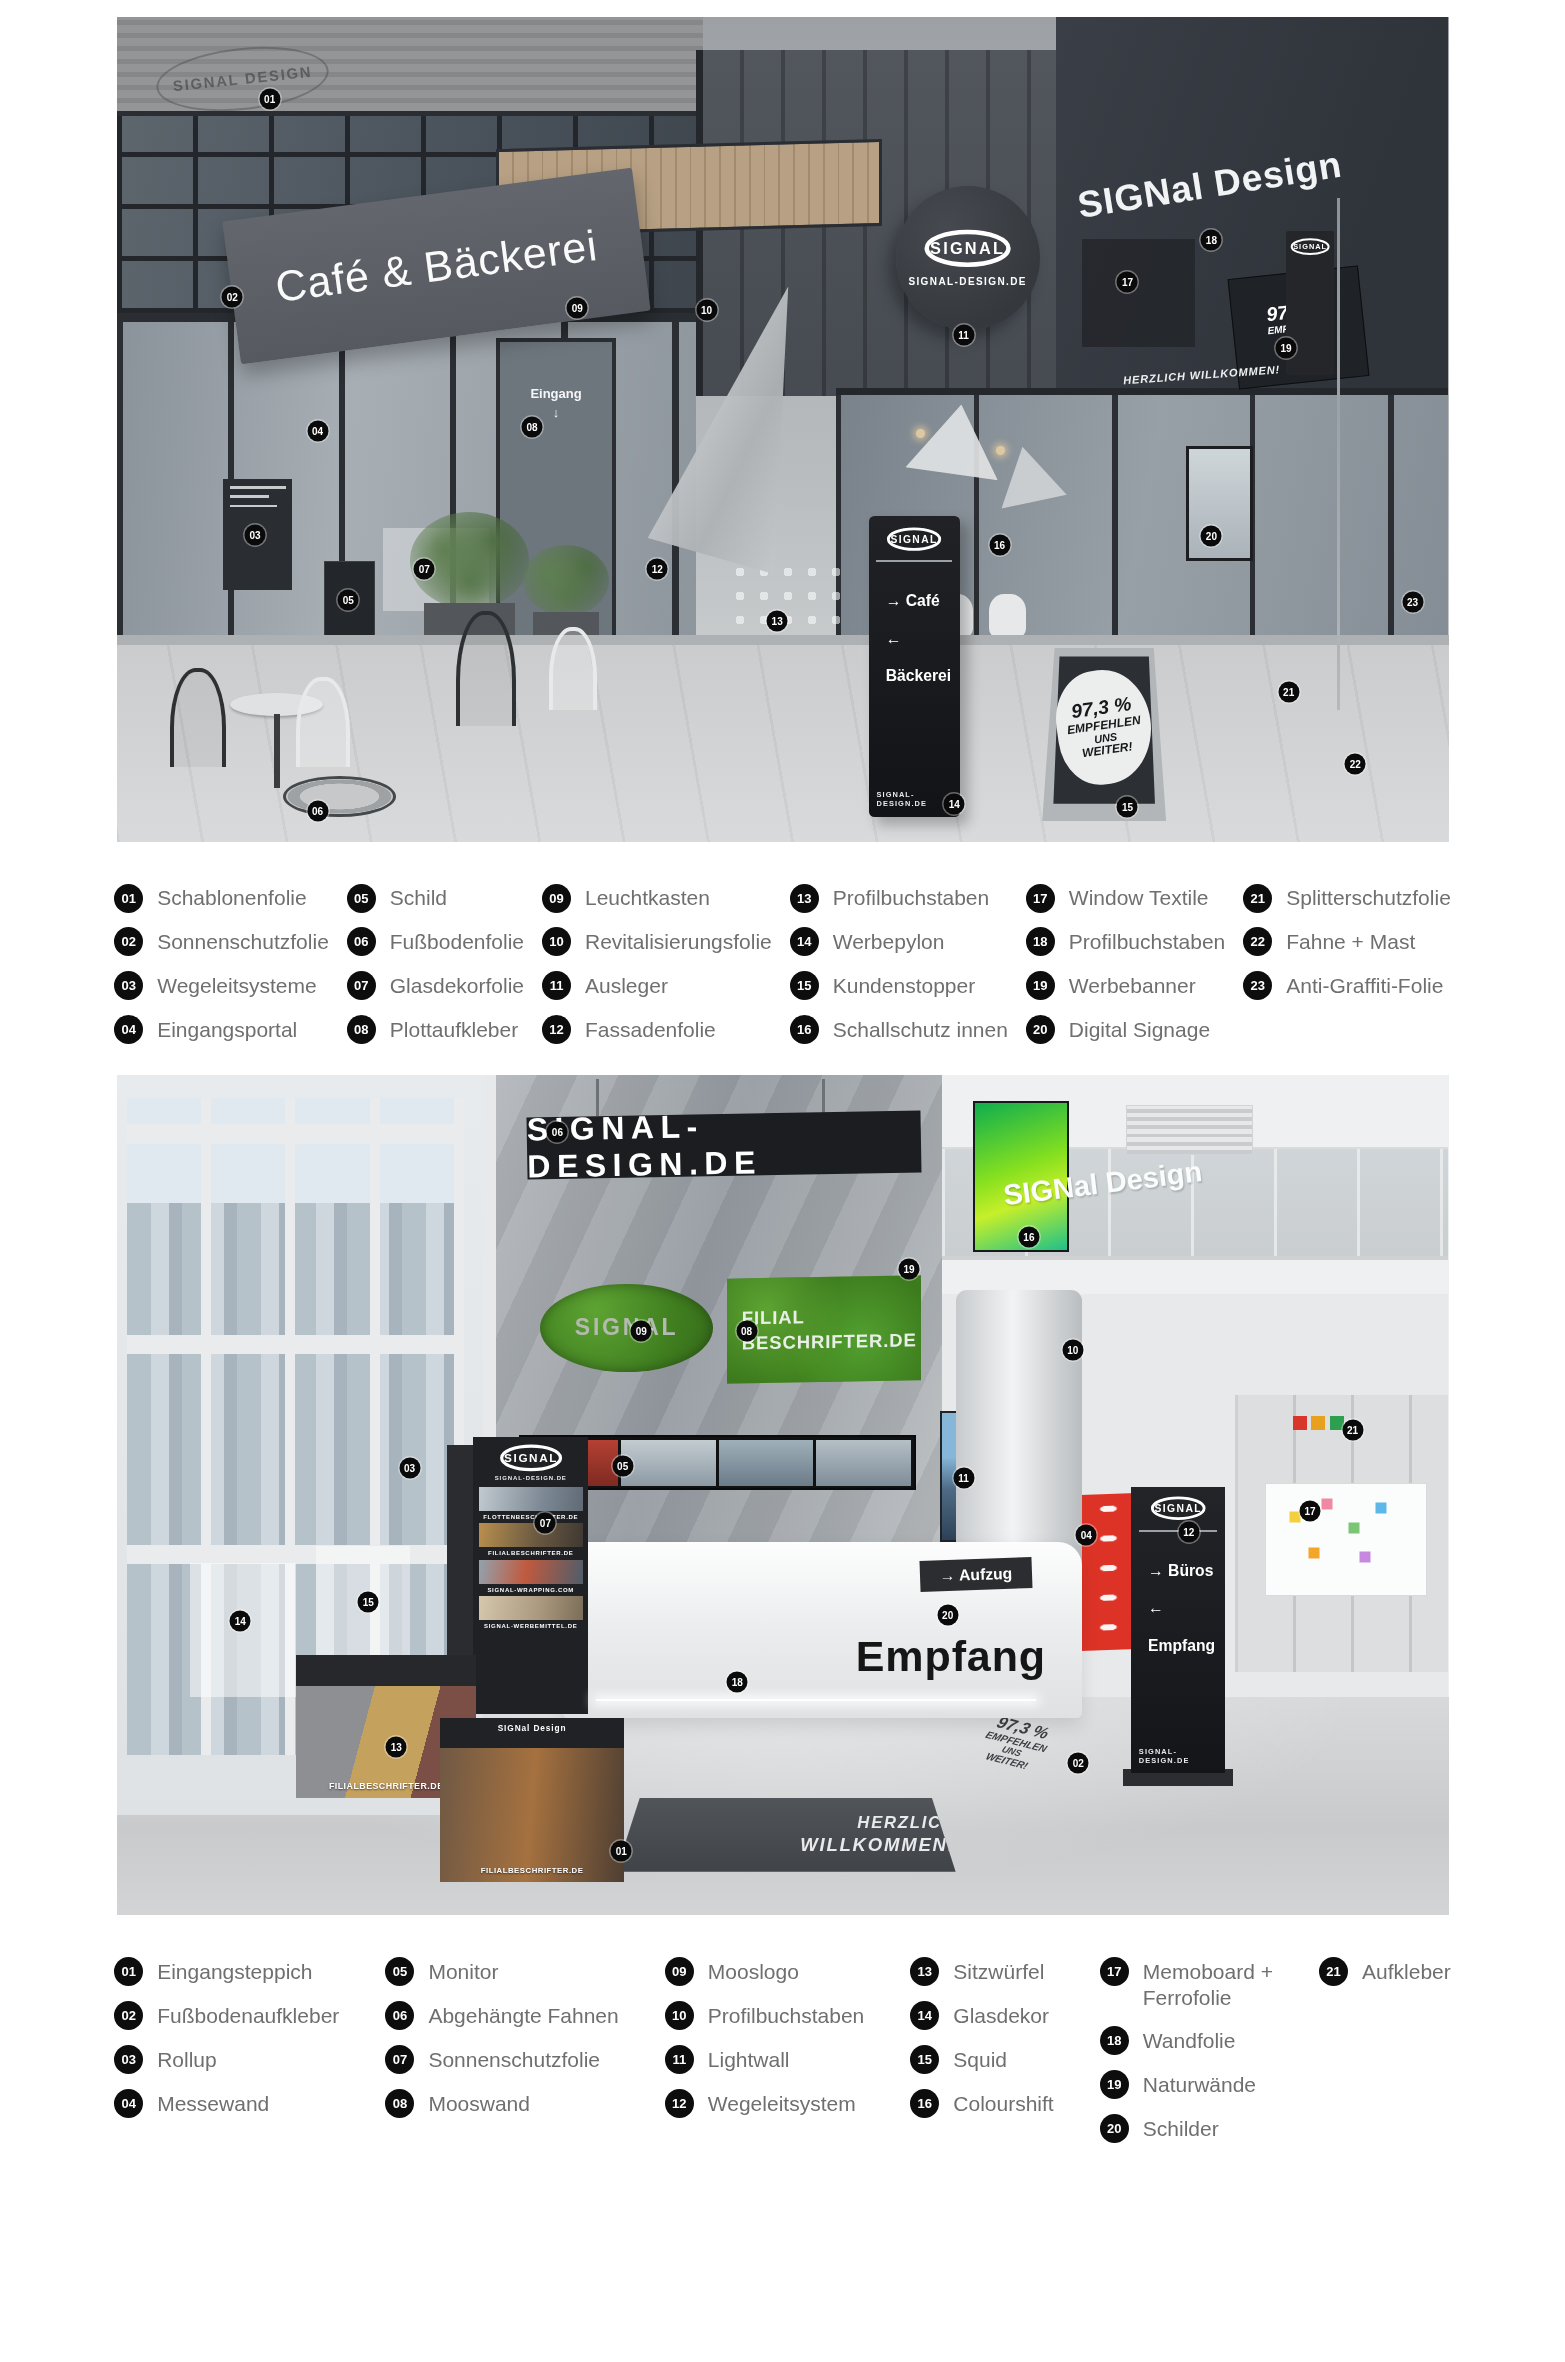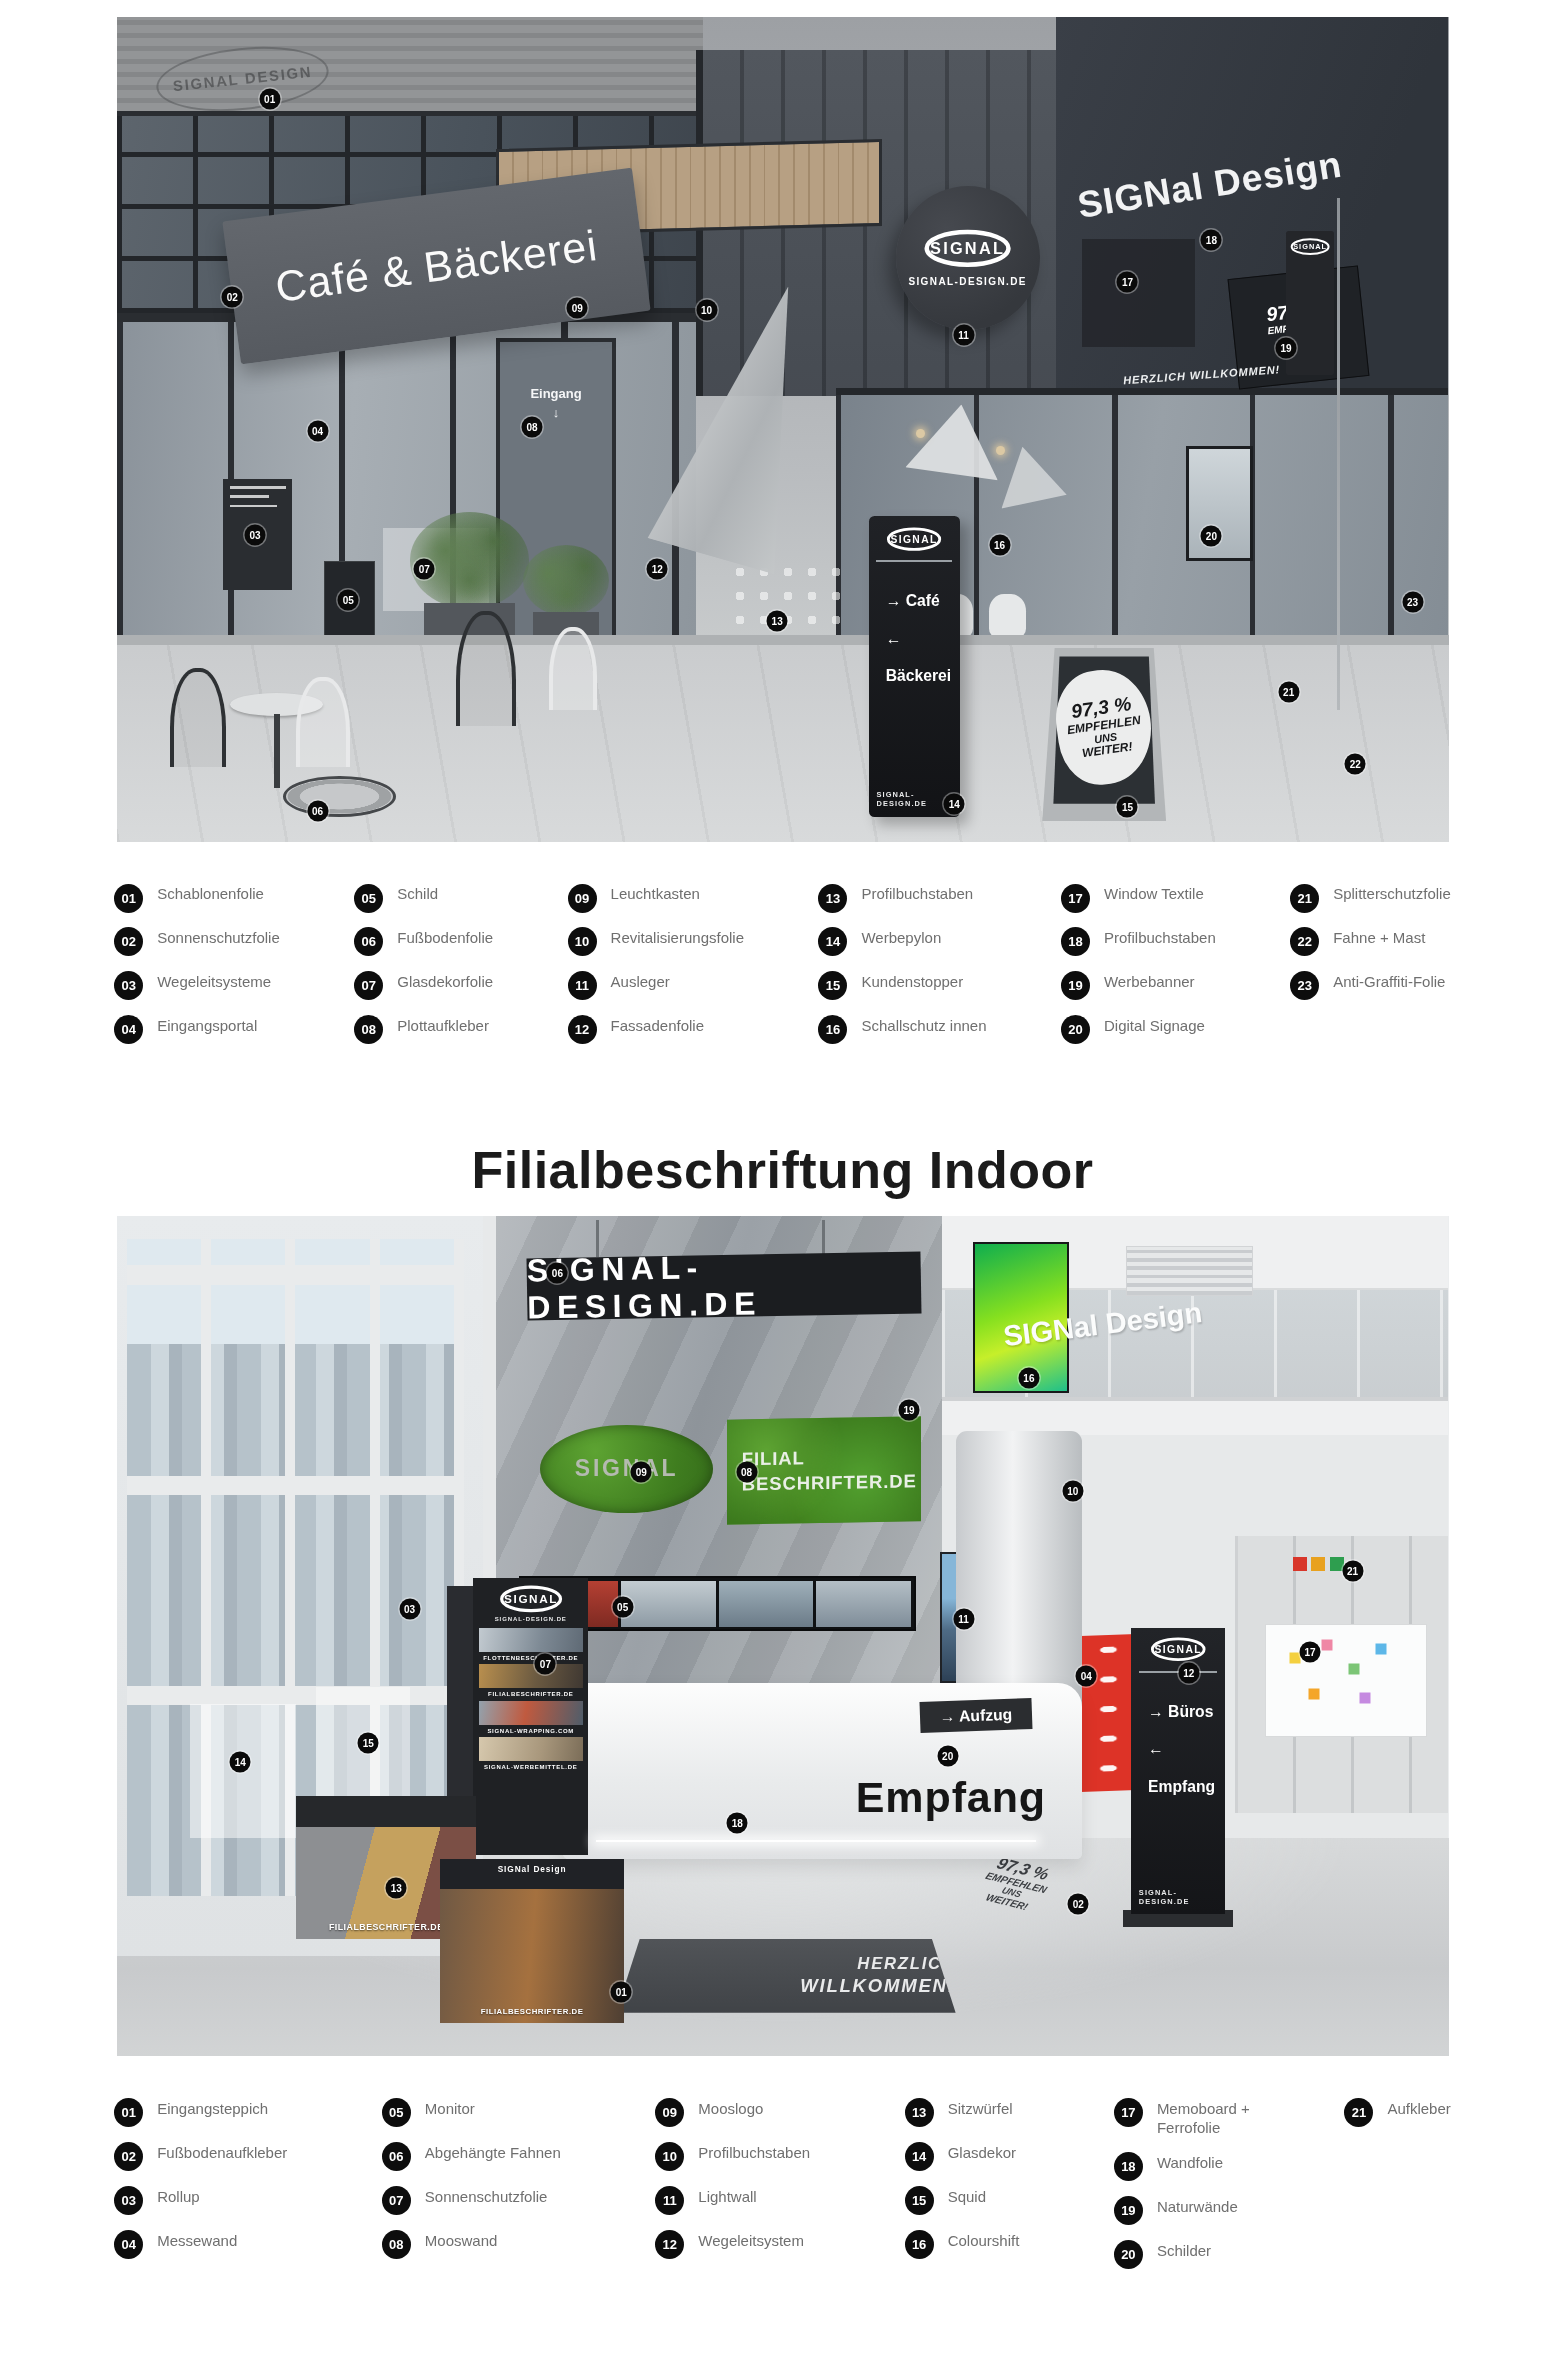--- a/index.html
+++ b/index.html
@@ -265,21 +265,21 @@
   .marker { position:absolute; width:21px; height:21px; border-radius:50%;
     background:#0a0a0a; color:#fff; font-size:10px; font-weight:700;
     display:flex; align-items:center; justify-content:center;
     transform:translate(-50%,-50%); box-shadow:0 0 0 1.4px rgba(255,255,255,.35); }
   .legend { width:1344px; margin:42px auto 0; display:flex; justify-content:space-between; padding:0 3.7px; }
   .legend-col { display:flex; flex-direction:column; }
   .legend-item { display:flex; align-items:flex-start; gap:14px; margin-bottom:14.8px; min-height:29px; }
   .badge { flex:0 0 auto; width:29px; height:29px; border-radius:50%; background:#0d0d0d;
     color:#fff; font-size:13px; font-weight:700;
     display:flex; align-items:center; justify-content:center; }
-  .legend-label { font-size:15px; color:#6f6f6f; line-height:1.25; padding-top:1.8px; white-space:pre-line; }
+  .legend-label { font-size:21px; color:#6f6f6f; line-height:1.25; padding-top:1.8px; white-space:pre-line; }
 </style>
 </head>
 <body>
 
 <section>
 
   <div class="photo outdoor-photo">
     <div class="s od-brick-top"></div>
     <div class="s od-stencil">SIGNAL DESIGN</div>
     <div class="s od-upper-windows"></div>
@@ -516,21 +516,20 @@
         </div>
         <div class="legend-item">
           <span class="badge">23</span>
           <span class="legend-label">Anti-Graffiti-Folie</span>
         </div>
       </div>
   </div>
 </section>
 
 <section>
-  <h1 class="sec-title second">Filialbeschriftung Indoor</h1>
 
   <div class="photo indoor-photo">
     <div class="s in-back-wall"></div>
     <div class="s in-balcony"></div>
     <div class="s in-rail"></div>
     <div class="s in-colourshift"></div>
     <div class="s in-vent"></div>
     <div class="s in-balcony-letters">SIGNal Design</div>
     <div class="s in-concrete"></div>
     <div class="s in-rod" style="left:36%"></div>

